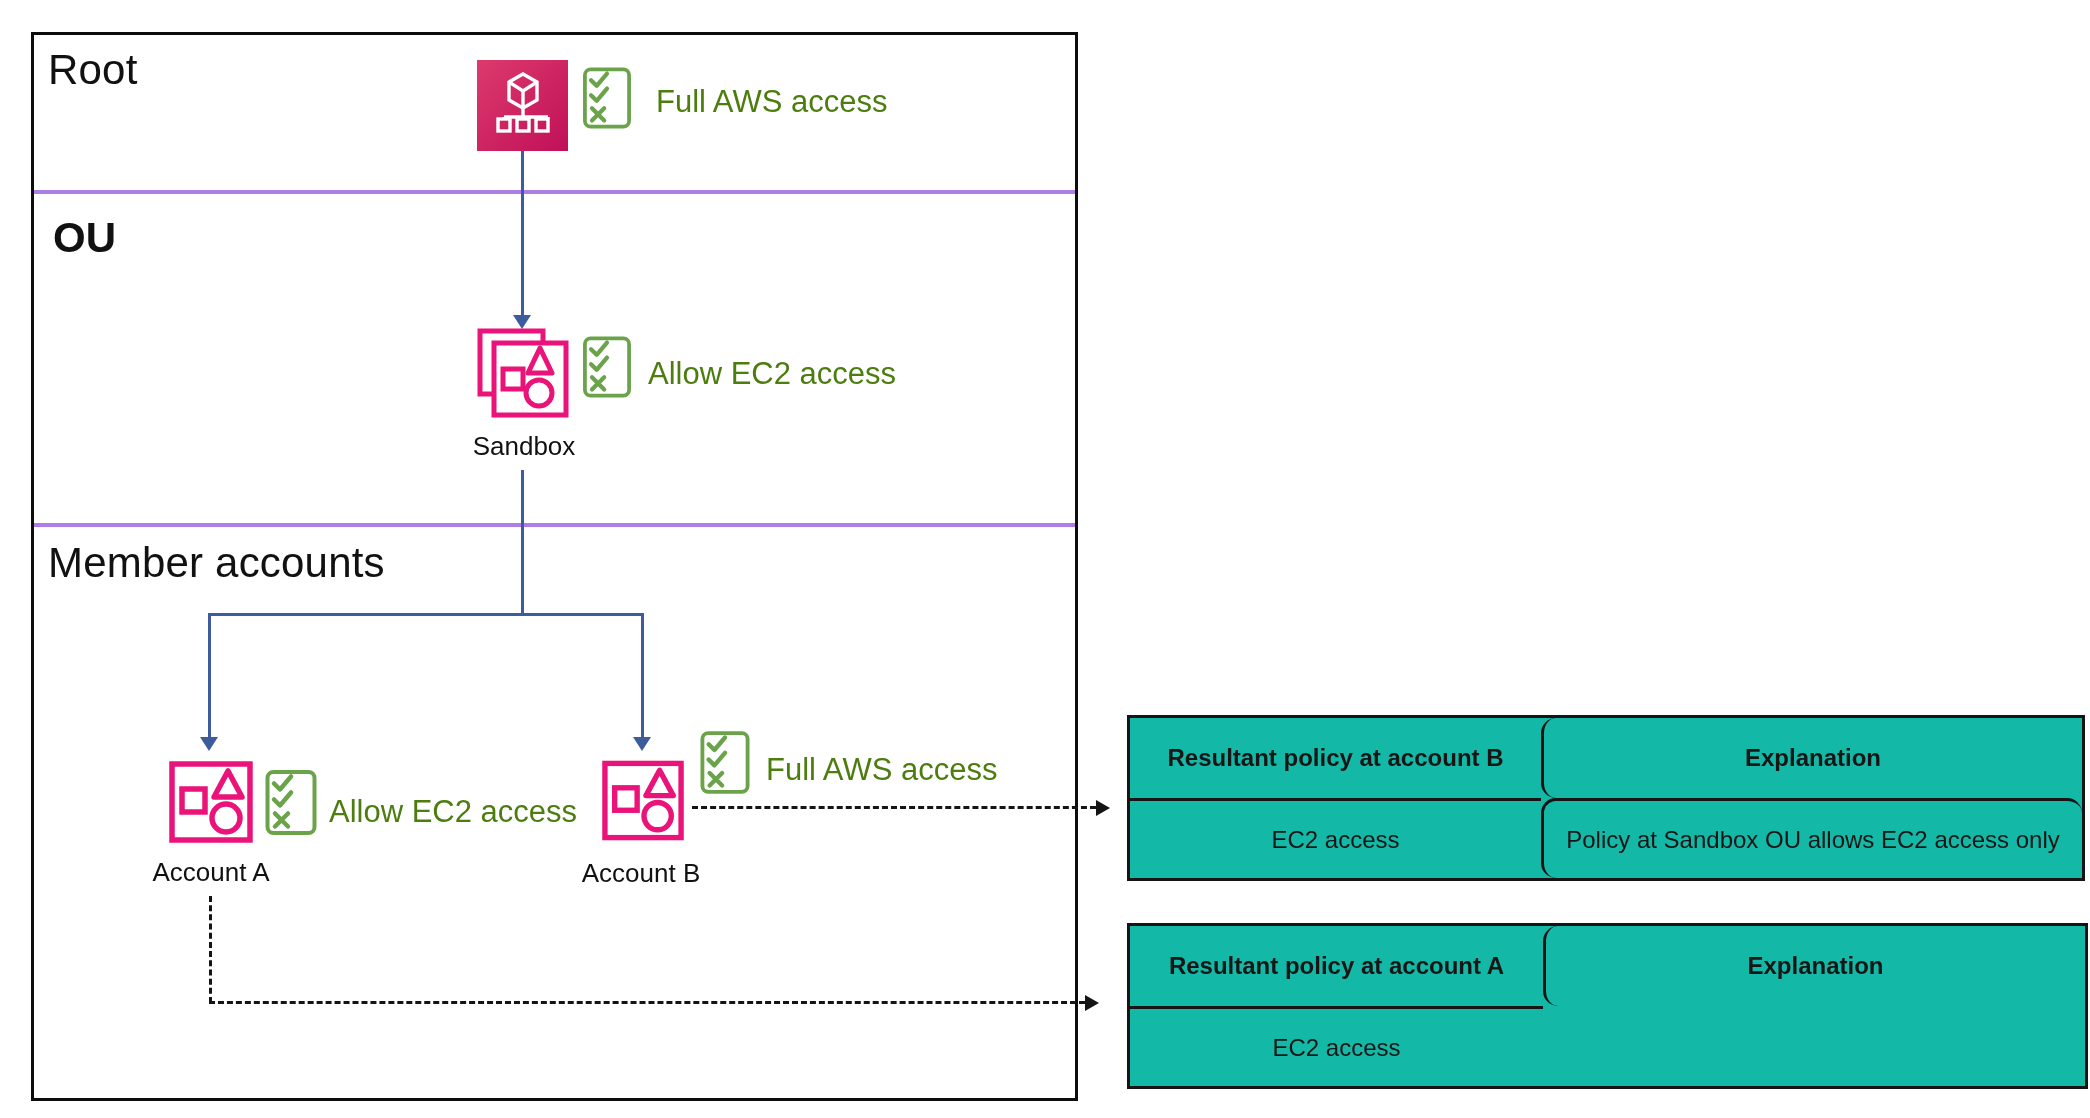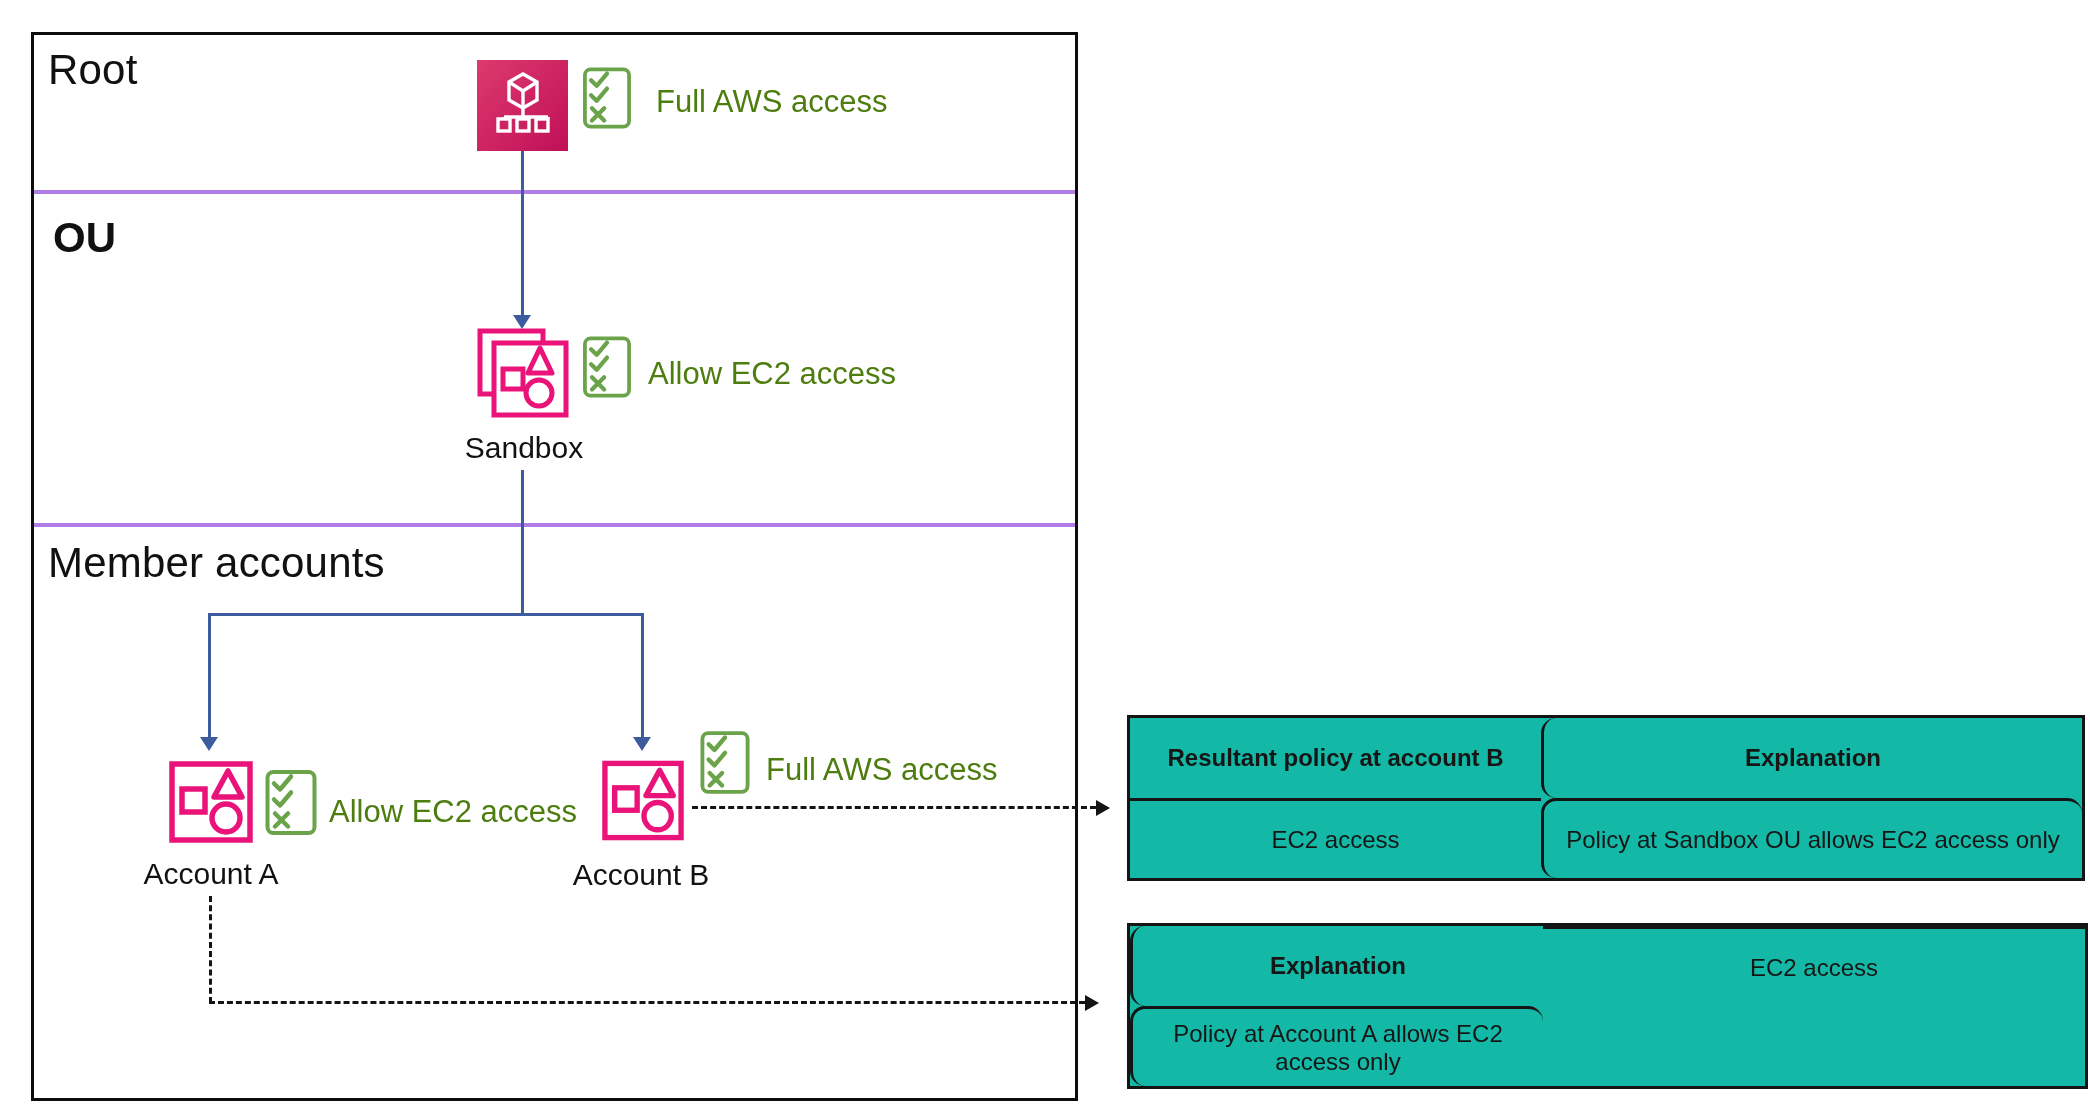--- a/index.html
+++ b/index.html
@@ -5,21 +5,21 @@
   html,body{margin:0;padding:0;background:#ffffff;}
   .canvas{
     position:relative;width:2090px;height:1118px;background:#ffffff;overflow:hidden;
     font-family:"Liberation Sans","DejaVu Sans",sans-serif;color:#161616;
   }
   .abs{position:absolute;}
   
   .org-box{left:31px;top:32px;width:1047px;height:1069px;border:3px solid #0d0d0d;box-sizing:border-box;background:#fff;}
   .purple-divider{height:4px;background:#b07ce6;left:34px;width:1041px;}
   .section-label{font-size:42px;letter-spacing:0.2px;color:#111;white-space:nowrap;}
-  .node-label{font-size:30px;color:#111;text-align:center;white-space:nowrap;}
+  .node-label{font-size:26px;color:#111;text-align:center;white-space:nowrap;}
   .policy-text{font-size:31px;color:#4d7c0f;white-space:nowrap;}
   
   .bline-v{width:3px;background:#3d5c9e;}
   .bline-h{height:3px;background:#3d5c9e;}
   .arrow-down{width:0;height:0;border-left:9px solid transparent;border-right:9px solid transparent;border-top:14px solid #3d5c9e;}
   
   .dash-h{height:0;border-top:3px dashed #141414;}
   .dash-v{width:0;border-left:3px dashed #141414;}
   .arrow-right{width:0;height:0;border-top:8px solid transparent;border-bottom:8px solid transparent;border-left:14px solid #141414;}
   
@@ -126,18 +126,18 @@
   <div class="abs arrow-right" style="left:1085px;top:995px;"></div>
 
   <div class="abs ptable" style="left:1127px;top:715px;width:958px;height:166px;grid-template-columns:411px 1fr;">
     <div class="cell hdr col1 row1">Resultant policy at account B</div>
     <div class="cell hdr col2 row1">Explanation</div>
     <div class="cell col1 row2">EC2 access</div>
     <div class="cell col2 row2">Policy at Sandbox OU allows EC2 access only</div>
   </div>
 
   <div class="abs ptable" style="left:1127px;top:923px;width:961px;height:166px;grid-template-columns:413px 1fr;">
+    <div class="cell hdr col1 row1">Resultant policy at account A</div>
     <div class="cell hdr col2 row1">Explanation</div>
     <div class="cell col1 row2">EC2 access</div>
-    <div class="cell col2 row2">Policy at Account A allows EC2 access only</div>
   </div>
 
 </div>
 
 </body></html>

